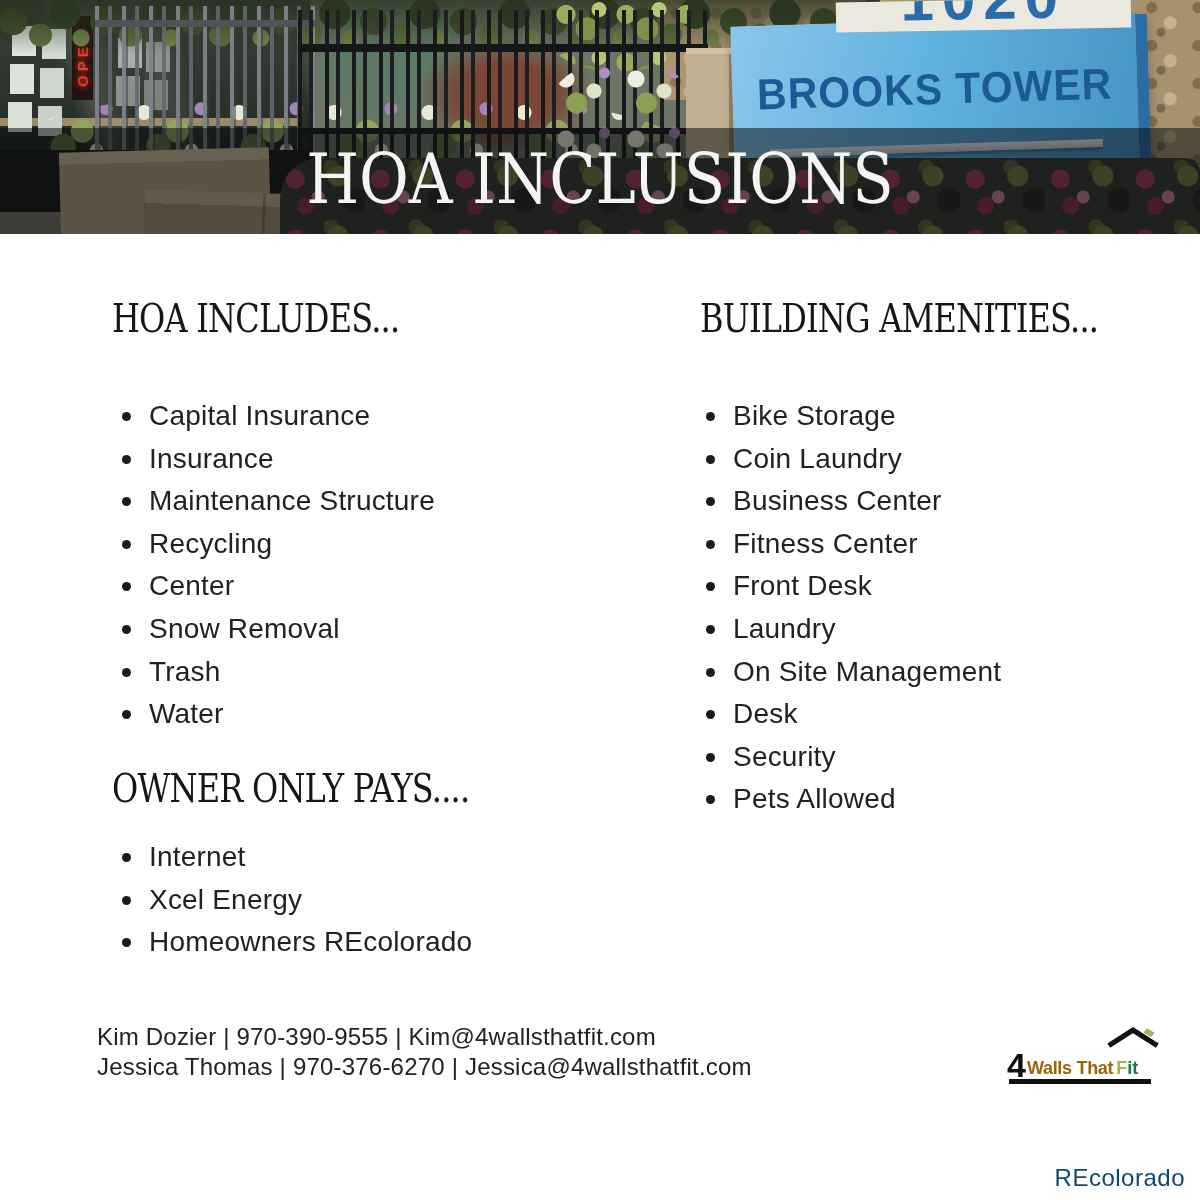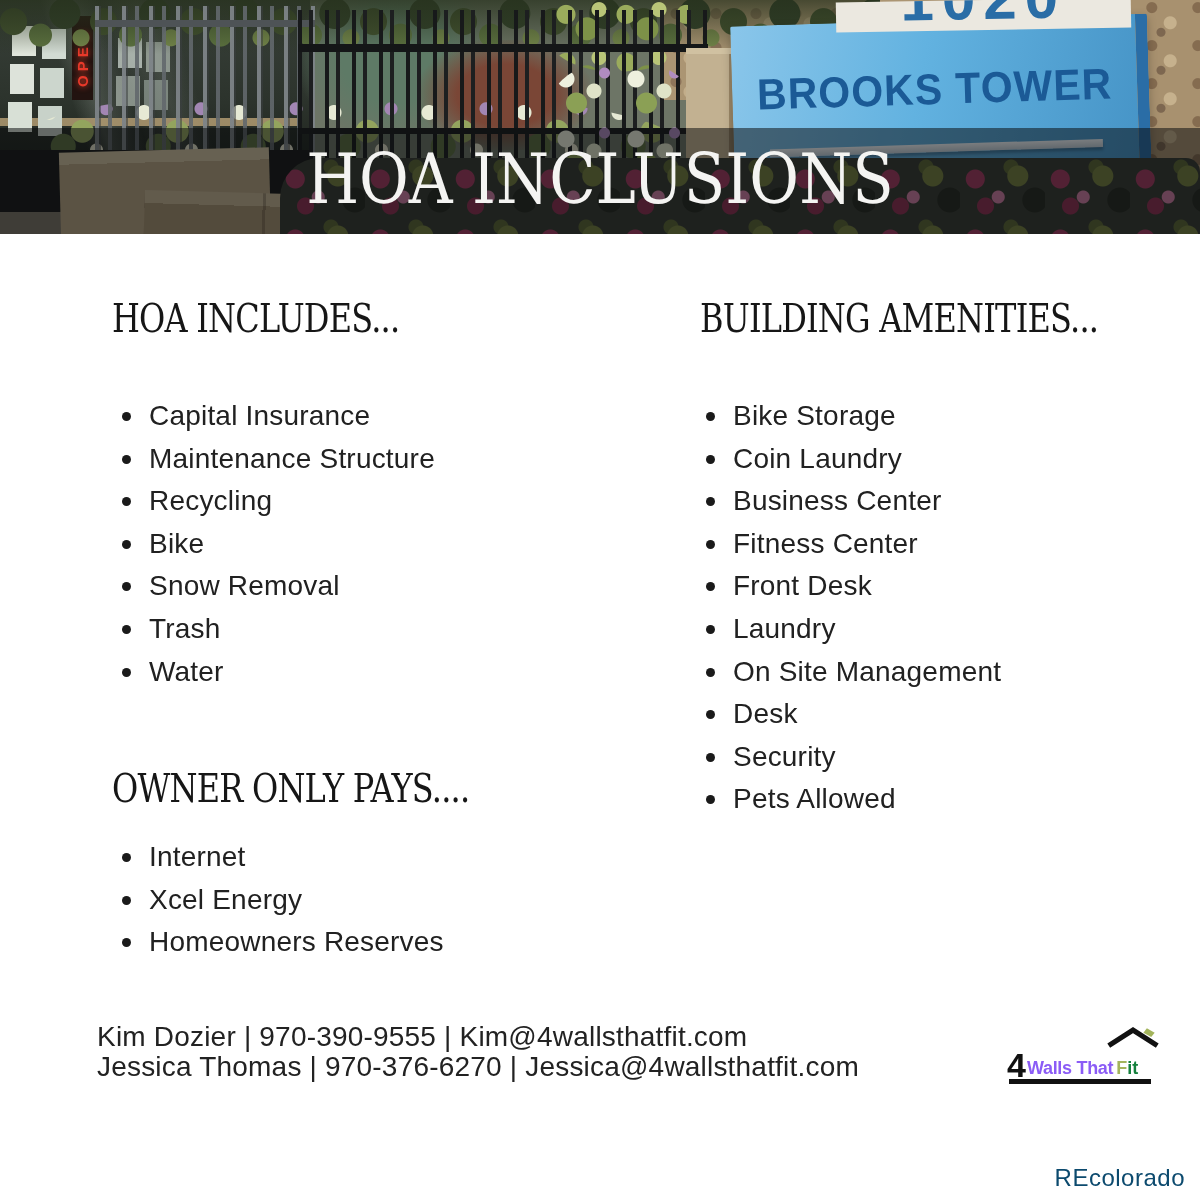--- a/index.html
+++ b/index.html
@@ -166,27 +166,27 @@
   ul.blist li { position:relative; padding-left:37px; color:#212121;
     font-size:28px; line-height:42.6px; letter-spacing:.2px; white-space:nowrap; }
   ul.blist li::before { content:""; position:absolute; left:10px; top:17px;
     width:9px; height:9px; border-radius:50%; background:#1a1a1a; }
   .list-includes  { left:112px; top:395px; }
   .list-owner     { left:112px; top:836px; }
   .list-amenities { left:696px; top:395px; }
 
   
   .contact { position:absolute; left:97px; top:1022px; color:#222;
-    font-size:28px; line-height:30px; letter-spacing:.2px; }
+    font-size:24px; line-height:30px; letter-spacing:.2px; }
 
   .logo { position:absolute; left:1007px; top:1036px; width:150px; height:48px; }
   .logo-row { position:absolute; left:0; bottom:4px; display:flex; align-items:flex-end;
     white-space:nowrap; }
   .logo-4 { font-size:34px; font-weight:bold; line-height:.82; color:#111; }
-  .logo-words { font-size:18px; font-weight:bold; letter-spacing:-.3px; color:#8b5cf6;
+  .logo-words { font-size:18px; font-weight:bold; letter-spacing:-.3px; color:#a16207;
     padding:0 3px 1px 1px; }
   .logo-fgreen { font-size:18px; font-weight:bold; color:#a3b45c; padding-bottom:1px; }
   .logo-fblack { font-size:18px; font-weight:bold; color:#15803d; padding-bottom:1px; }
   .logo-underline { position:absolute; left:2px; bottom:0; width:142px; height:5px;
     background:#111; }
   .logo-roof { position:absolute; right:-2px; top:-10px; width:52px; height:22px; }
 
   .watermark { position:absolute; right:15px; top:1164px; color:#0c4a6e;
     font-size:24px; letter-spacing:.5px; }
 </style>
@@ -222,33 +222,34 @@
       <span>1020</span>
     </div>
     <div class="flowerbed-coleus"></div>
     <div class="overlay"></div>
     <h1 class="banner-title">HOA INCLUSIONS</h1>
   </div>
 
   <h2 class="heading h-includes">HOA INCLUDES...</h2>
   <ul class="blist list-includes">
     <li>Capital Insurance</li>
+    <li>Insurance</li>
     <li>Maintenance Structure</li>
     <li>Recycling</li>
-    <li>Bike</li>
+    <li>Center</li>
     <li>Snow Removal</li>
     <li>Trash</li>
     <li>Water</li>
   </ul>
 
   <h2 class="heading h-owner">OWNER ONLY PAYS....</h2>
   <ul class="blist list-owner">
     <li>Internet</li>
     <li>Xcel Energy</li>
-    <li>Homeowners Reserves</li>
+    <li>Homeowners REcolorado</li>
   </ul>
 
   <h2 class="heading h-amenities">BUILDING AMENITIES...</h2>
   <ul class="blist list-amenities">
     <li>Bike Storage</li>
     <li>Coin Laundry</li>
     <li>Business Center</li>
     <li>Fitness Center</li>
     <li>Front Desk</li>
     <li>Laundry</li>

